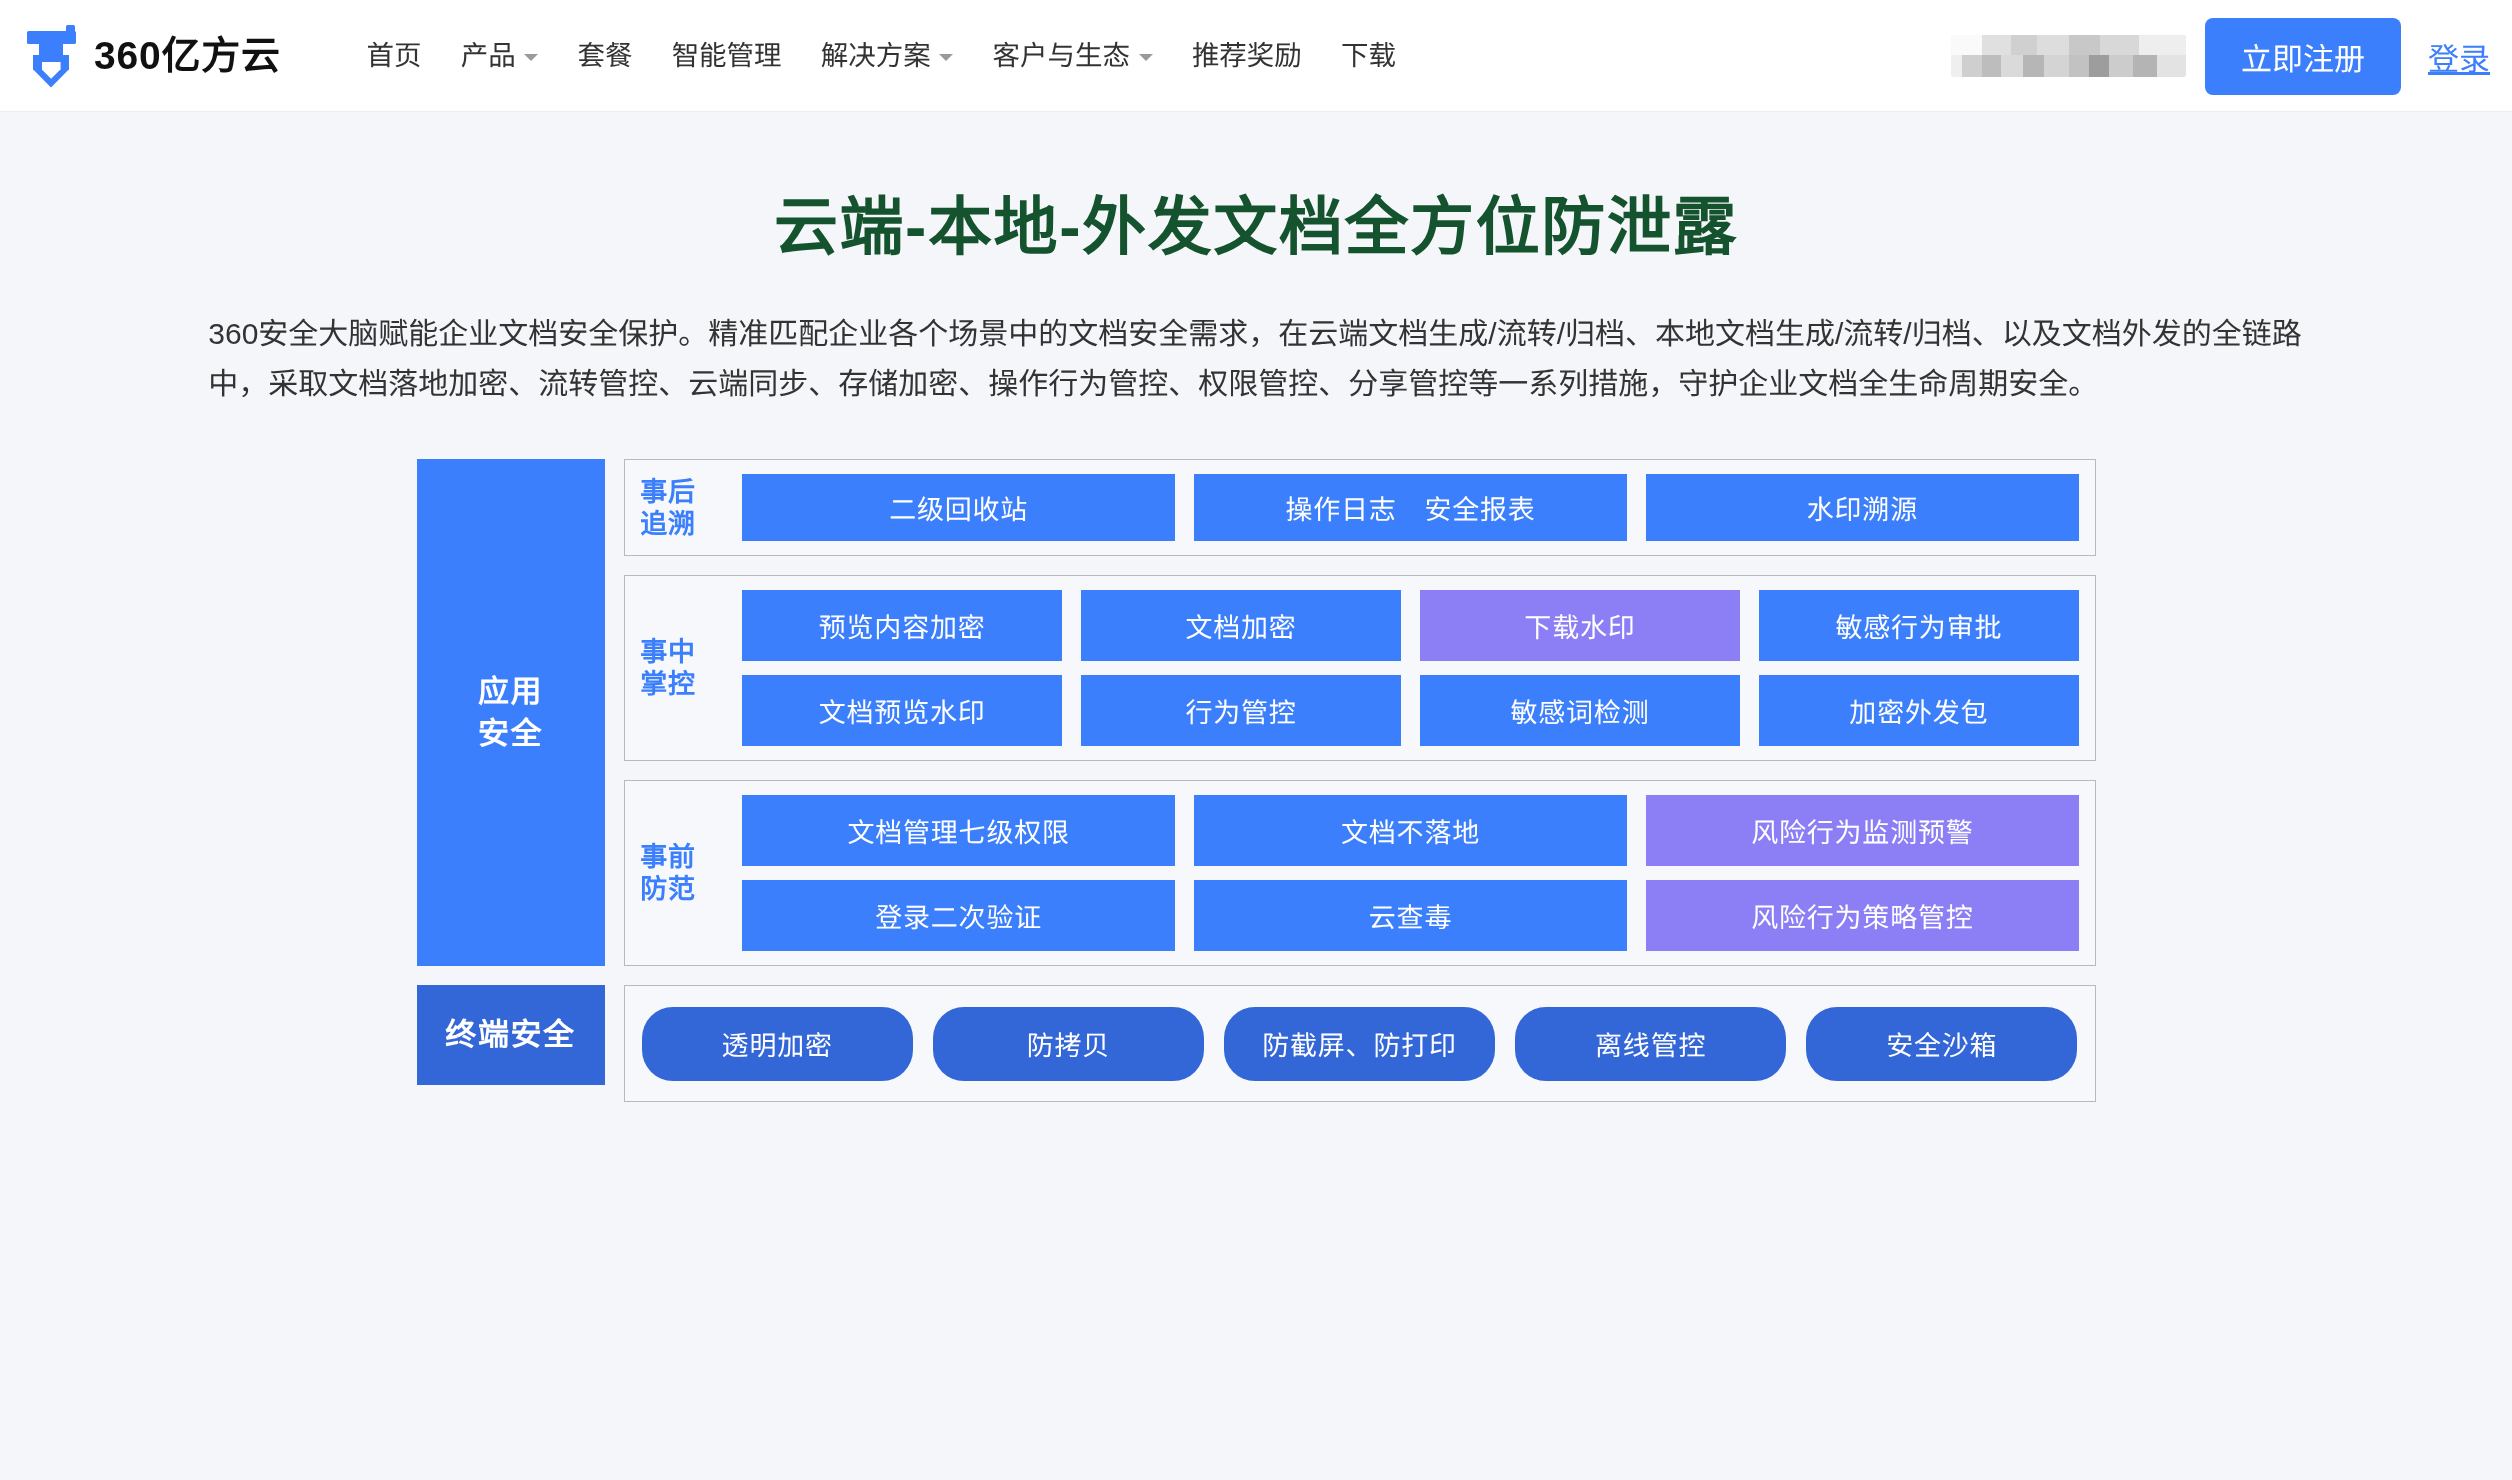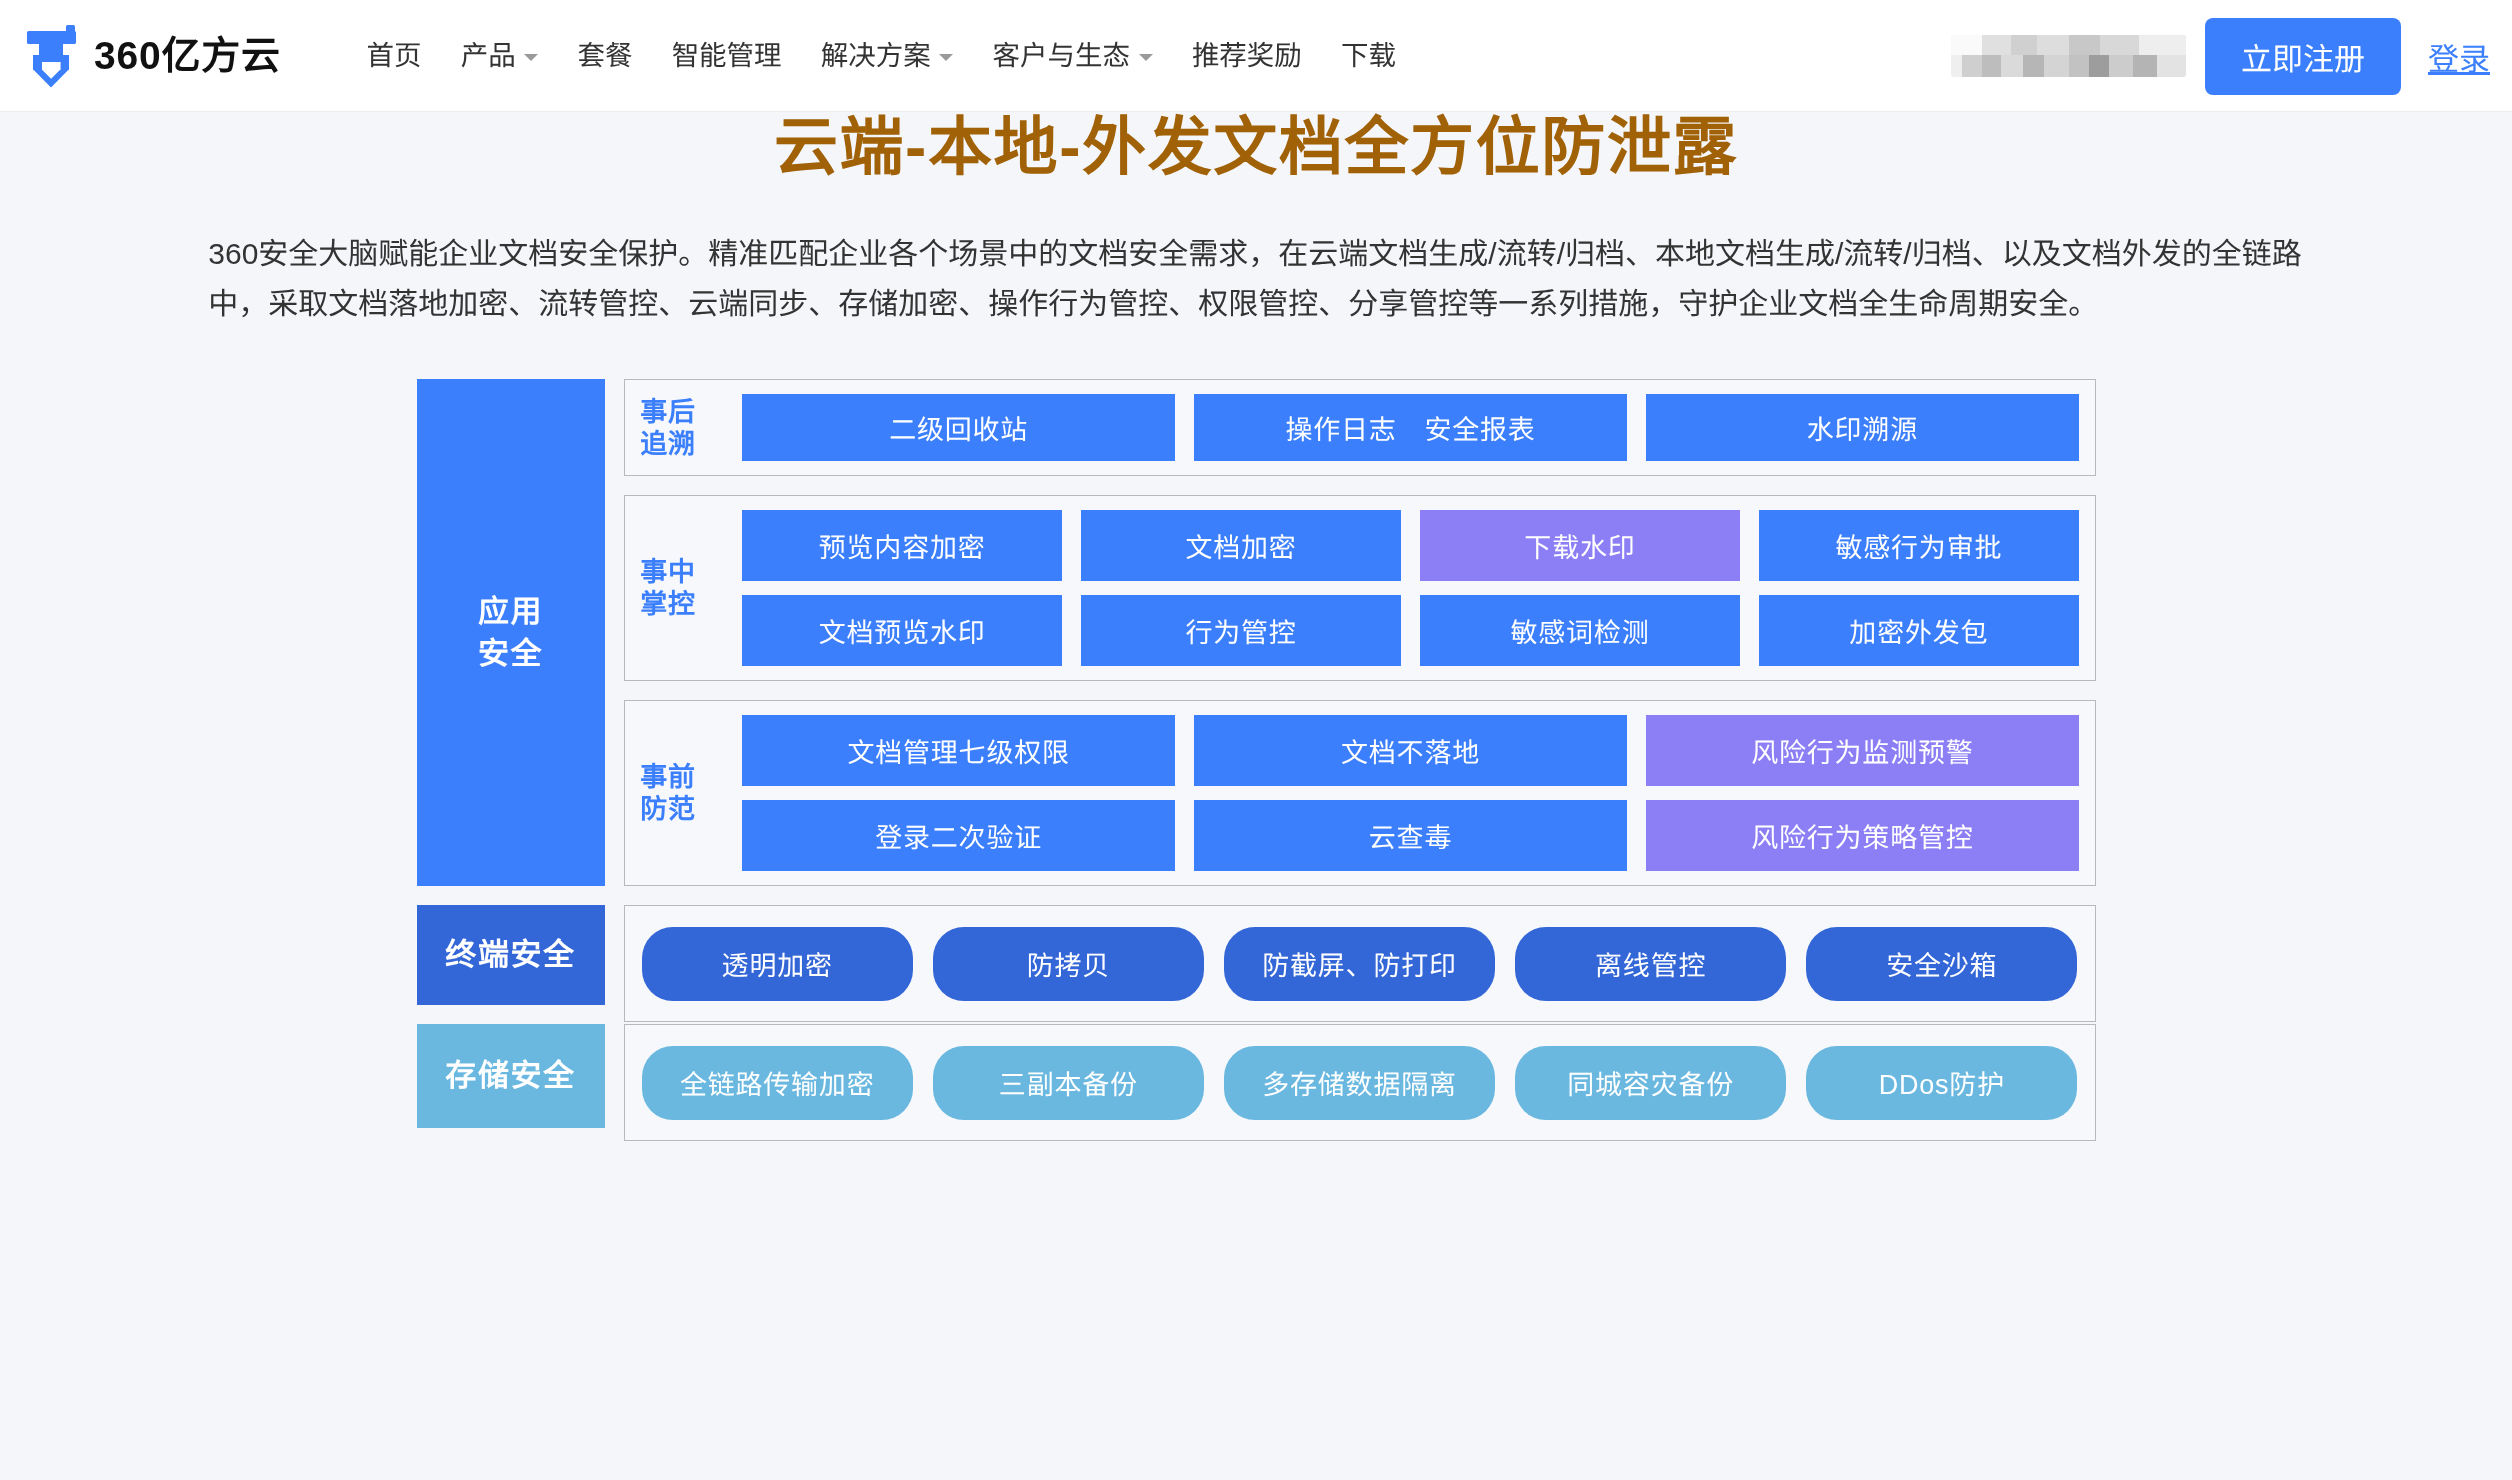--- a/index.html
+++ b/index.html
@@ -182,22 +182,23 @@
   .page {
     width: 2512px;
     background: #f4f6fa;
     padding-top: 0;
   }
 
   .hero-title {
     text-align: center;
     font-size: 64px;
     font-weight: 700;
-    color: #a16207;
+    color: #14532d;
     letter-spacing: 1.6px;
+    margin-top: 80px;
     line-height: 1.1;
   }
 
   .hero-desc {
     width: 2111px;
     margin: 47px auto 0 auto;
     font-size: 30px;
     line-height: 1.65;
     color: #333333;
     text-align: left;
@@ -438,28 +439,16 @@
         <div class="flat-group">
           <div class="tile darkblue">透明加密</div>
           <div class="tile darkblue">防拷贝</div>
           <div class="tile darkblue">防截屏、防打印</div>
           <div class="tile darkblue">离线管控</div>
           <div class="tile darkblue">安全沙箱</div>
         </div>
       </div>
     </div>
 
-    <div class="tier store">
-      <div class="tier-label store">存储安全</div>
-      <div class="tier-body">
-        <div class="flat-group">
-          <div class="tile lightblue">全链路传输加密</div>
-          <div class="tile lightblue">三副本备份</div>
-          <div class="tile lightblue">多存储数据隔离</div>
-          <div class="tile lightblue">同城容灾备份</div>
-          <div class="tile lightblue">DDos防护</div>
-        </div>
-      </div>
-    </div>
 
   </div>
 </div>
 
 
 </body></html>

